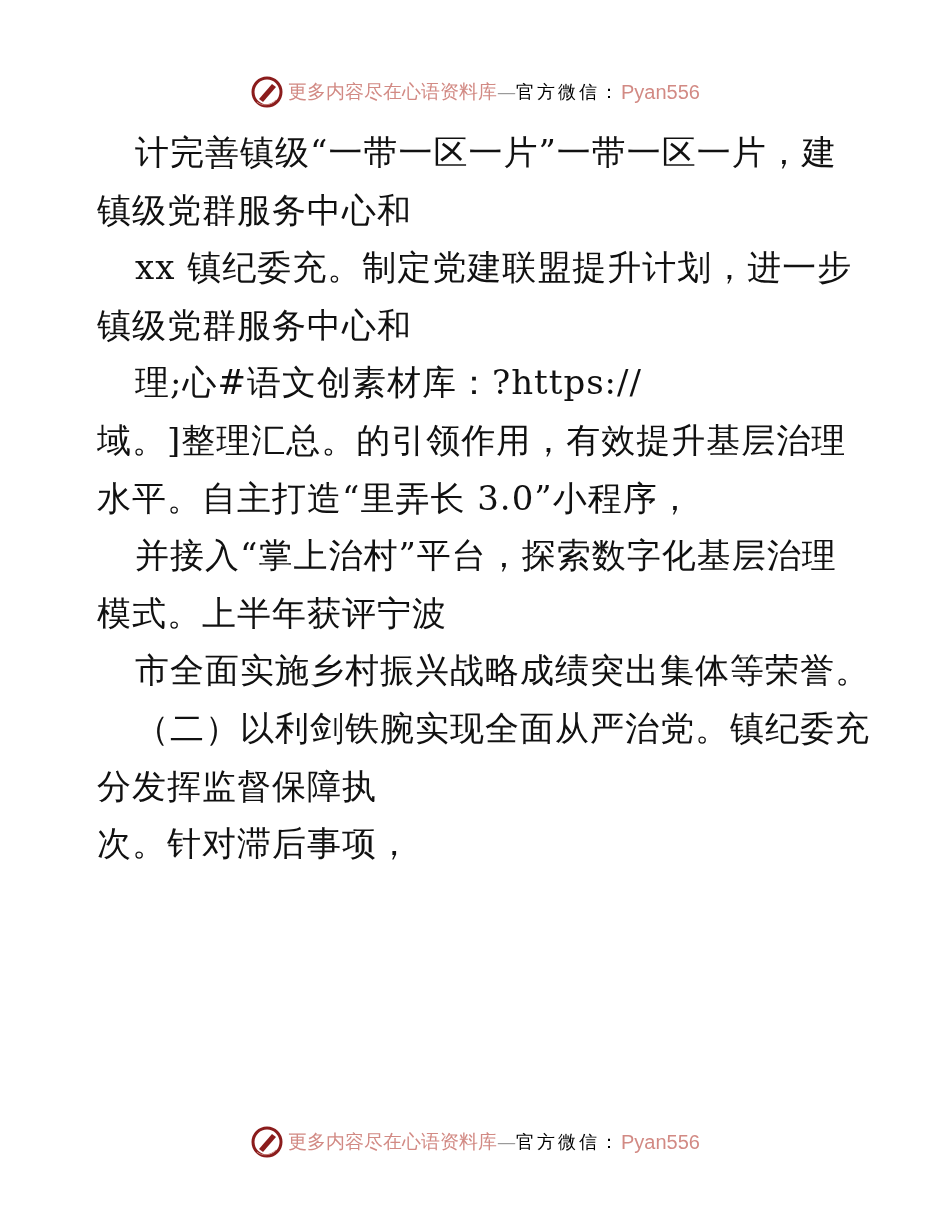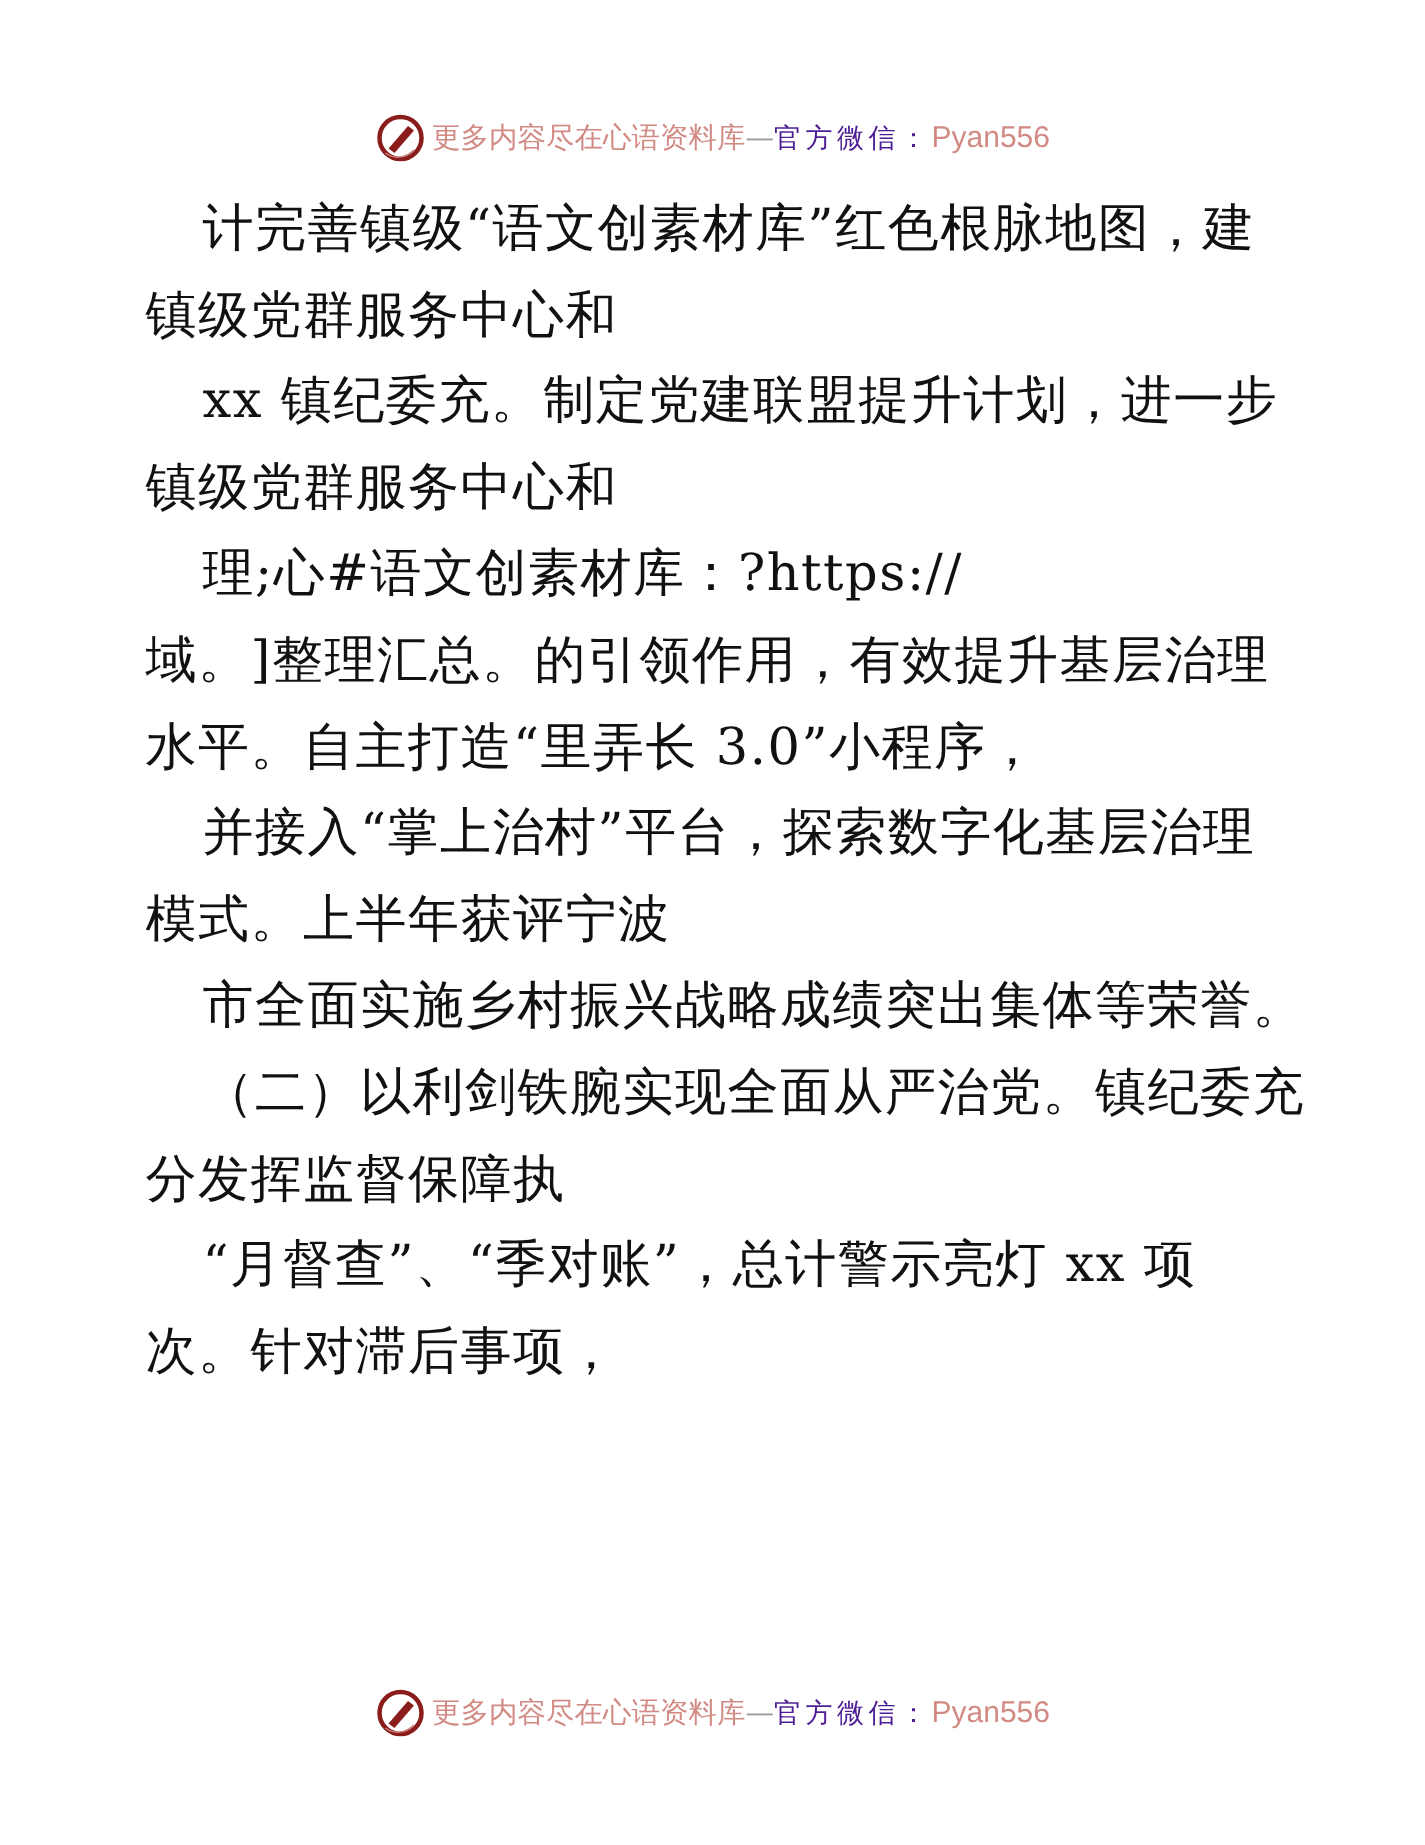--- a/index.html
+++ b/index.html
@@ -39,21 +39,21 @@
       color: #d28a84;
       letter-spacing: 0px;
     }
     .banner-dash {
       font-size: 19px;
       color: #9a9a9a;
     }
     .banner-label {
       font-family: "DejaVu Sans", "Liberation Sans", sans-serif;
       font-size: 18px;
-      color: #4c1d95;
+      color: #000000;
       letter-spacing: 3px;
     }
     .banner-id {
       font-family: "Liberation Sans", "DejaVu Sans", sans-serif;
       font-size: 20px;
       color: #d28a84;
     }
     .content {
       position: absolute;
       left: 97px;
@@ -78,33 +78,32 @@
     <path d="M9 24 L22 9 L26 12 L13 27 Z" fill="#8b1c1c"></path>
     <path d="M7 27 C12 31, 20 31, 26 25" fill="none" stroke="#c9807a" stroke-width="1"></path>
   </svg>
   <span class="banner-main">更多内容尽在心语资料库</span>
   <span class="banner-dash">—</span>
   <span class="banner-label">官方微信：</span>
   <span class="banner-id">Pyan556</span>
 </div>
 
 <div class="content">
-  <div class="line indent">计完善镇级“语文创素材库”红色根脉地图，建</div>
+  <div class="line indent">计完善镇级“一带一区一片”一带一区一片，建</div>
   <div class="line">镇级党群服务中心和</div>
   <div class="line indent">xx 镇纪委充。制定党建联盟提升计划，进一步</div>
   <div class="line">镇级党群服务中心和</div>
   <div class="line indent">理;心#语文创素材库：?https://</div>
   <div class="line">域。]整理汇总。的引领作用，有效提升基层治理</div>
   <div class="line">水平。自主打造“里弄长 3.0”小程序，</div>
   <div class="line indent">并接入“掌上治村”平台，探索数字化基层治理</div>
   <div class="line">模式。上半年获评宁波</div>
   <div class="line indent">市全面实施乡村振兴战略成绩突出集体等荣誉。</div>
   <div class="line indent">（二）以利剑铁腕实现全面从严治党。镇纪委充</div>
   <div class="line">分发挥监督保障执</div>
-  <div class="line indent">“月督查”、“季对账”，总计警示亮灯 xx 项</div>
   <div class="line">次。针对滞后事项，</div>
 </div>
 
 <div class="banner bottom">
   <svg class="logo" viewBox="0 0 34 34">
     <circle cx="17" cy="17" r="14" fill="none" stroke="#8b1c1c" stroke-width="3"></circle>
     <path d="M9 24 L22 9 L26 12 L13 27 Z" fill="#8b1c1c"></path>
     <path d="M7 27 C12 31, 20 31, 26 25" fill="none" stroke="#c9807a" stroke-width="1"></path>
   </svg>
   <span class="banner-main">更多内容尽在心语资料库</span>

